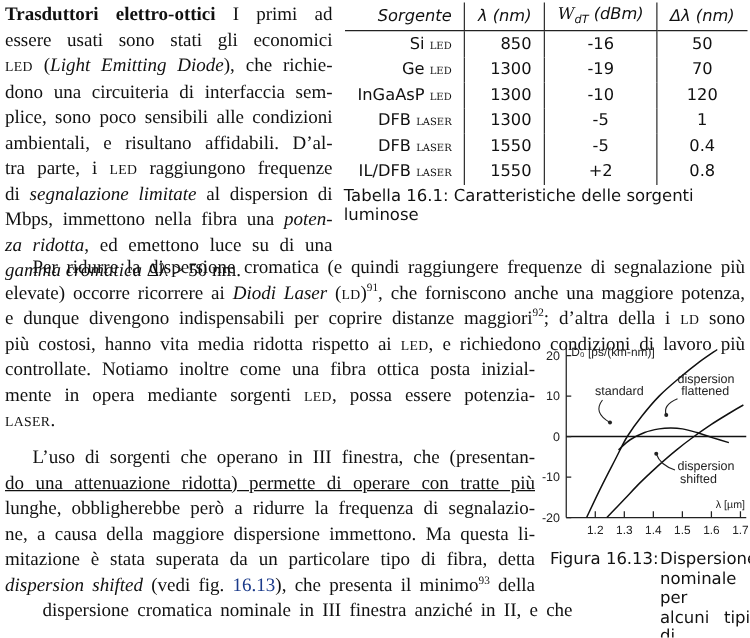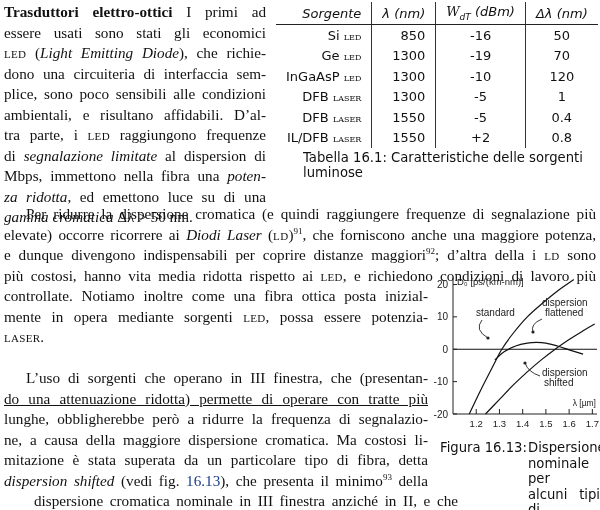--- a/index.html
+++ b/index.html
@@ -16,21 +16,21 @@
 
   
   #src-table { position:absolute; left:276px; top:2px; border-collapse:collapse; font-family:"DejaVu Sans","Liberation Sans",sans-serif; font-size:13px; }
   #src-table th, #src-table td { padding:0 10px; height:20.5px; }
   #src-table th { font-weight:normal; font-style:italic; border-bottom:1px solid #222; height:22px; }
   #src-table td.c0 { text-align:right; }
   #src-table td.c1 { text-align:right; }
   #src-table td.c2, #src-table td.c3 { text-align:center; }
   #src-table .br { border-right:1px solid #333; }
   #src-table .scs { font-family:"DejaVu Serif","Liberation Serif",serif; font-variant:small-caps; text-transform:lowercase; font-size:12px; }
-  .caption { position:absolute; font-family:"DejaVu Sans","Liberation Sans",sans-serif; font-size:13.2px;margin-left:28px; }
+  .caption { position:absolute; font-family:"DejaVu Sans","Liberation Sans",sans-serif; font-size:13.2px; }
 
   #chart { position:absolute; left:430px; top:272px; }
   #chart text { font-family:"Liberation Sans","DejaVu Sans",sans-serif; }
   .figcap { position:absolute; left:440px; top:440px; font-family:"DejaVu Sans","Liberation Sans",sans-serif; font-size:13.2px; line-height:15.5px; }
   .figcap .num { position:absolute; left:0; top:0; white-space:nowrap; }
   .figcap .txt { position:absolute; left:88px; top:0; width:72px; text-align:justify; }
   .figcap .txt span { display:block; text-align-last:justify; }
   .figcap .txt span.last { text-align-last:left; }
 </style>
 </head>
@@ -103,25 +103,25 @@
 <div class="para" id="para2" style="left:4px; top:204px;">
     <span class="line" style="text-indent: 22px; width: 592px;"><span>Per ridurre la dispersione cromatica (e quindi raggiungere frequenze di segnalazione più</span></span>
     <span class="line" style="width: 592px;"><span>elevate) occorre ricorrere ai </span><span class="it">Diodi Laser</span><span> (</span><span class="sc">ld</span><span>)</span><sup>91</sup><span>, che forniscono anche una maggiore potenza,</span></span>
     <span class="line" style="width: 592px;"><span>e dunque divengono indispensabili per coprire distanze maggiori</span><sup>92</sup><span>; d’altra della i </span><span class="sc">ld</span><span> sono</span></span>
     <span class="line" style="width: 592px;"><span>più costosi, hanno vita media ridotta rispetto ai </span><span class="sc">led</span><span>, e richiedono condizioni di lavoro più</span></span>
     <span class="line" style="width: 424px;"><span>controllate. Notiamo inoltre come una fibra ottica posta inizial-</span></span>
     <span class="line" style="width: 424px;"><span>mente in opera mediante sorgenti </span><span class="sc">led</span><span>, possa essere potenzia-</span></span>
     <span class="line last" style="width: 424px;"><span class="sc">laser</span><span>.</span></span>
   </div>
 
-<div class="para" id="para3" style="left:4px; top:368px; width:424px;">
+<div class="para" id="para3" style="left:4px; top:356px; width:424px;">
     <span class="line" style="text-indent: 22px; width: 424px;"><span>L’uso di sorgenti che operano in III finestra, che (presentan-</span></span>
     <span class="line" style="width: 424px; text-decoration: underline;"><span>do una attenuazione ridotta) permette di operare con tratte più</span></span>
     <span class="line" style="width: 424px;"><span>lunghe, obbligherebbe però a ridurre la frequenza di segnalazio-</span></span>
-    <span class="line" style="width: 424px;"><span>ne, a causa della maggiore dispersione cromatica. Ma costosi li-</span></span>
+    <span class="line" style="width: 424px;"><span>ne, a causa della maggiore dispersione immettono. Ma questa li-</span></span>
     <span class="line" style="width: 424px;"><span>mitazione è stata superata da un particolare tipo di fibra, detta</span></span>
     <span class="line" style="width: 424px;"><span class="it">dispersion shifted</span><span> (vedi fig. </span><span class="ref">16.13</span><span>), che presenta il minimo</span><sup>93</sup><span> della</span></span>
     <span class="line" style="width: 424px; margin-left: 30px;"><span>dispersione cromatica nominale in III finestra anziché in II, e che</span></span>
   </div>
 
 <svg id="chart" width="170" height="160">
     <line x1="23" y1="6" x2="23" y2="142" stroke="#222" stroke-width="1"></line>
     <line x1="23" y1="142" x2="167" y2="142" stroke="#222" stroke-width="1"></line>
     <line x1="23" y1="77.23809523809524" x2="167" y2="77.23809523809524" stroke="#111" stroke-width="1.1"></line>
     <line x1="23" y1="142" x2="27" y2="142" stroke="#222" stroke-width="1"></line>

